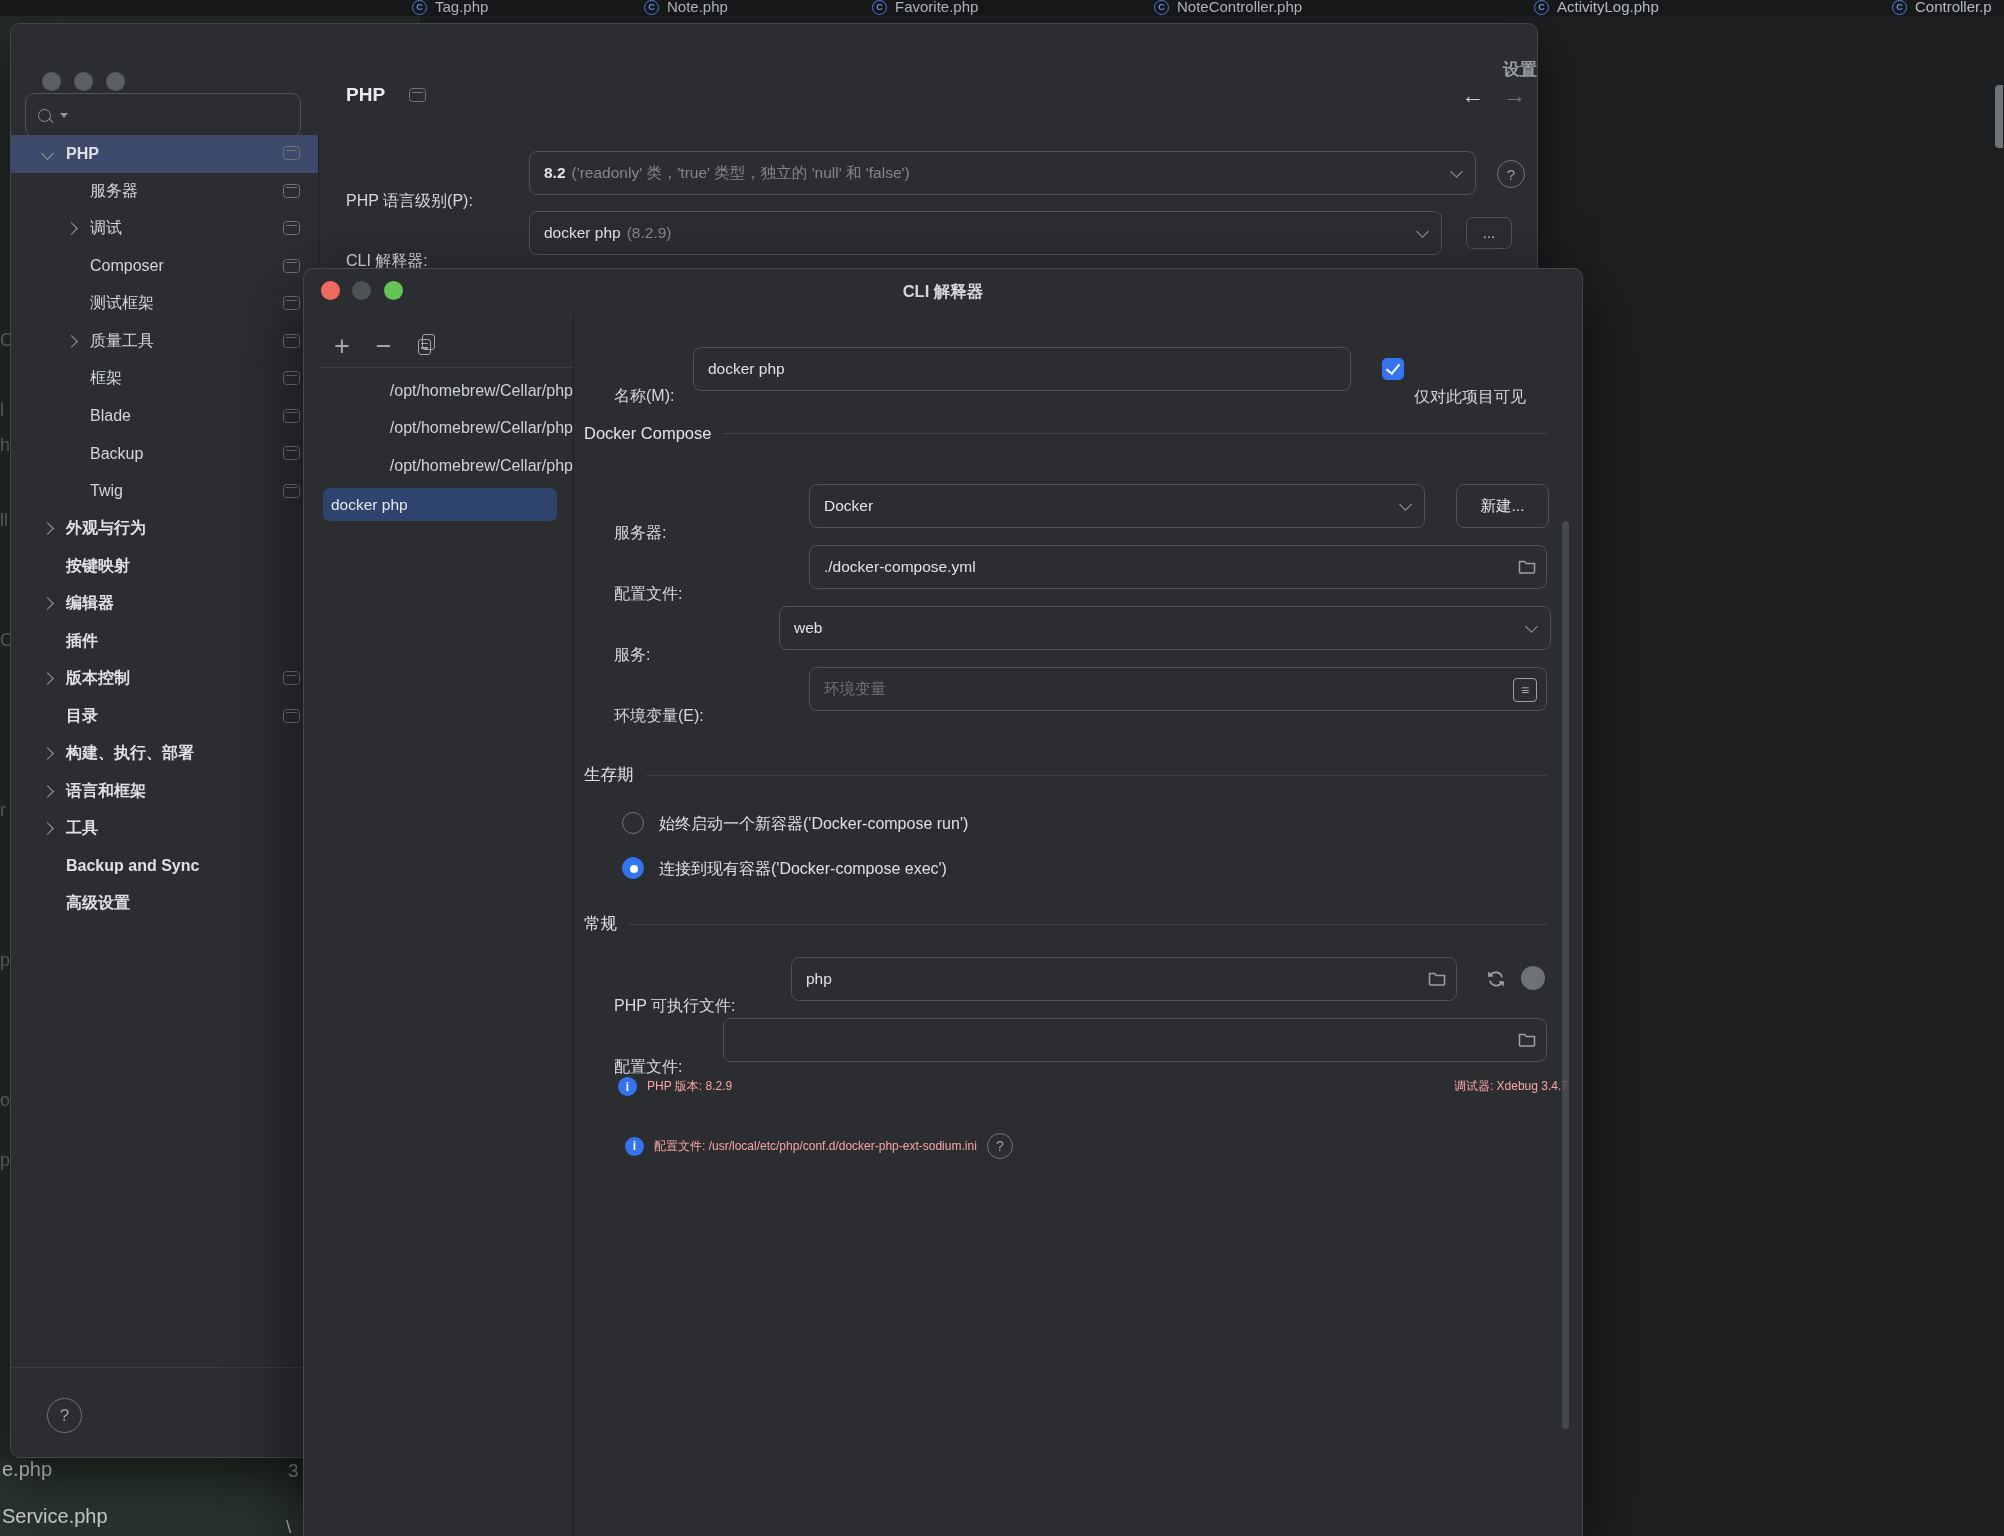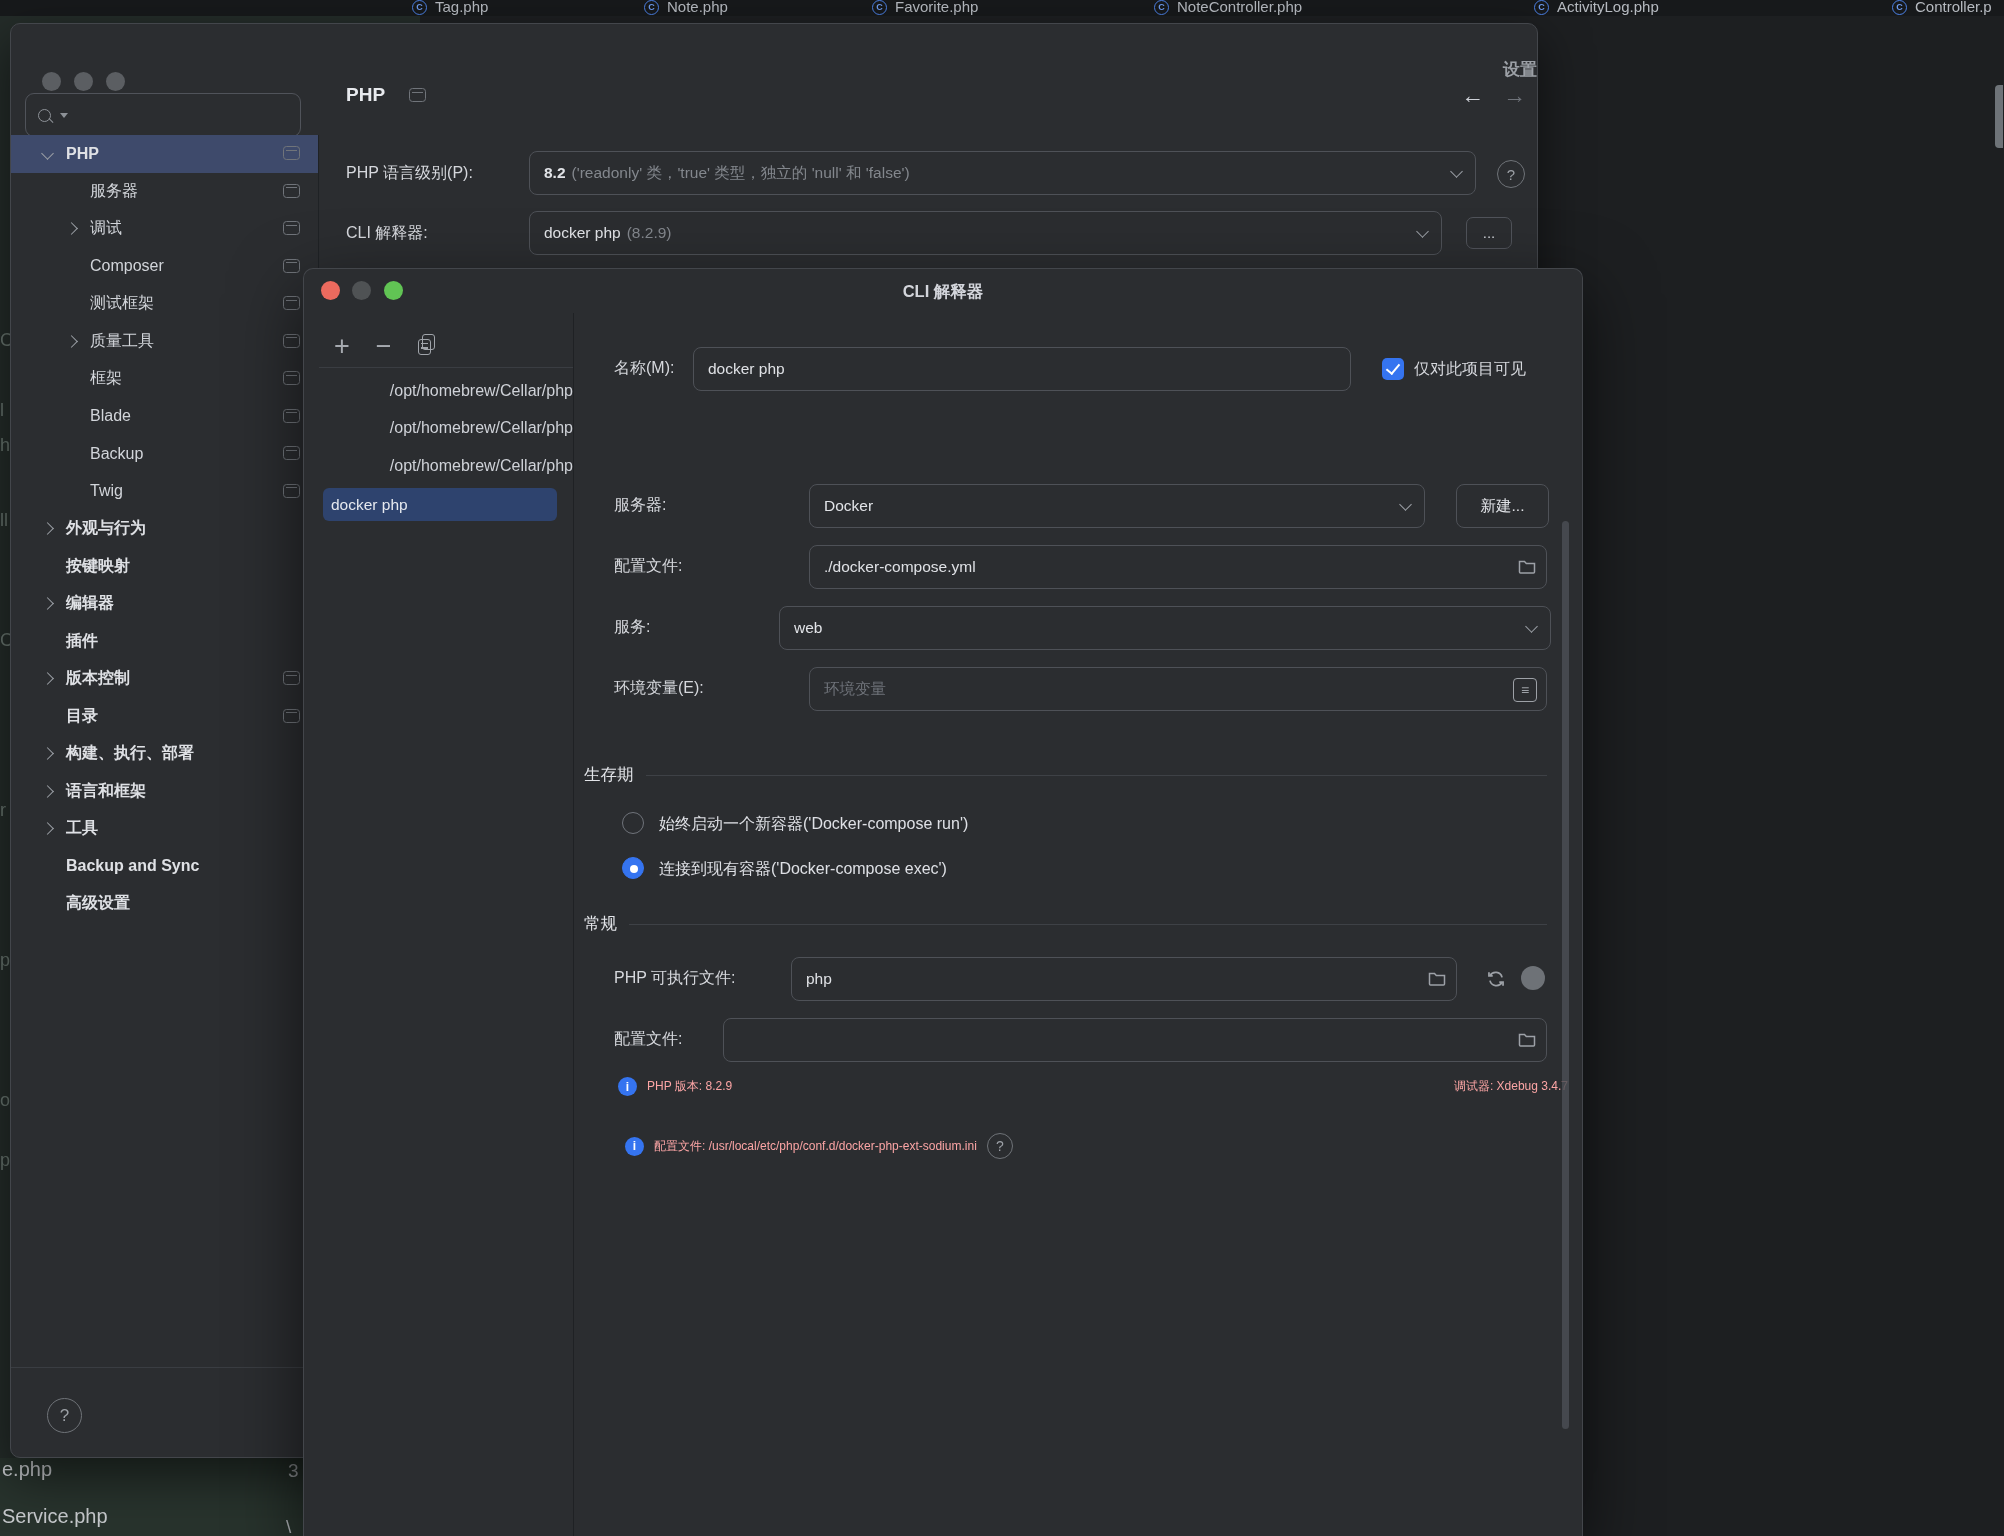--- a/index.html
+++ b/index.html
@@ -25,21 +25,21 @@
   .light{position:absolute;width:19px;height:19px;border-radius:50%;}
   .field,.select,.btn{box-sizing:border-box;border:1px solid #4e5157;border-radius:8px;background:#2b2d30;justify-content:space-between;}
   .select{position:absolute;height:44px;display:flex;align-items:center;padding:0 14px;gap:6px;}
   .select .chev{margin-left:auto;}
   .chev{width:8px;height:8px;border-right:1.7px solid #9da1a7;border-bottom:1.7px solid #9da1a7;
         transform:rotate(45deg);margin-top:-4px;flex:none;}
   input.tfield{position:absolute;height:44px;border:1px solid #4e5157;border-radius:8px;background:#2b2d30;
         color:#dfe1e5;font-size:15.5px;padding:0 40px 0 14px;box-sizing:border-box;outline:none;
         font-family:"Liberation Sans","DejaVu Sans",sans-serif;}
   input.tfield::placeholder{color:#6f737a;}
-  .lbl{position:absolute;font-size:16px;color:#d6d8dd;white-space:nowrap;}
+  .lbl{position:absolute;font-size:16px;color:#d6d8dd;white-space:nowrap;margin-top:28px;}
   .sect{position:absolute;display:flex;align-items:center;gap:12px;font-size:16.5px;color:#e2e4e8;}
   .sect::after{content:"";flex:1;border-top:1px solid #3e4146;}
   .fold-ic{position:absolute;right:11px;top:14px;}
   .help-circle{border:1.6px solid #6f7378;border-radius:50%;color:#9ca0a6;display:flex;align-items:center;justify-content:center;}
   .badge{position:absolute;width:17px;height:14px;border:1.6px solid #70747a;border-radius:3.5px;box-sizing:border-box;}
   .badge::after{content:"";position:absolute;left:2px;right:2px;top:2.5px;border-top:1.6px solid #70747a;}
   .info-ic{width:19px;height:19px;border-radius:50%;background:#3574f0;color:#fff;font-size:12px;font-weight:bold;
            display:flex;align-items:center;justify-content:center;flex:none;}
   
   #settings{left:10px;top:23px;width:1528px;height:1435px;border-radius:10px;box-shadow:0 18px 50px rgba(0,0,0,.55);}
@@ -288,20 +288,23 @@
     <span class="litem" style="top:113px">/opt/homebrew/Cellar/php</span>
     <span class="litem" style="top:150px">/opt/homebrew/Cellar/php</span>
     <span class="litem" style="top:188px">/opt/homebrew/Cellar/php</span>
     <div class="lsel">docker php</div>
 
     <span class="lbl" style="left:310px;top:89px">名称(M):</span>
     <input class="tfield" style="left: 389px; top: 78px; width: 658px;" value="docker php">
     <span class="cb"></span>
     <span class="lbl" style="left:1110px;top:90px">仅对此项目可见</span>
 
+    <div class="sect" style="left:280px;top:155px;width:963px">
+      <span>Docker Compose</span>
+    </div>
 
     <span class="lbl" style="left:310px;top:226px">服务器:</span>
     <div class="select" style="left:505px;top:215px;width:616px">
       <span class="valtxt">Docker</span>
       <span class="chev"></span>
     </div>
     <button class="btn" style="position:absolute;left:1152px;top:215px;width:93px;height:44px;color:#dfe1e5;font-size:15.5px">新建...</button>
 
     <span class="lbl" style="left:310px;top:287px">配置文件:</span>
     <div style="position:absolute;left:505px;top:276px;width:738px;height:44px">

